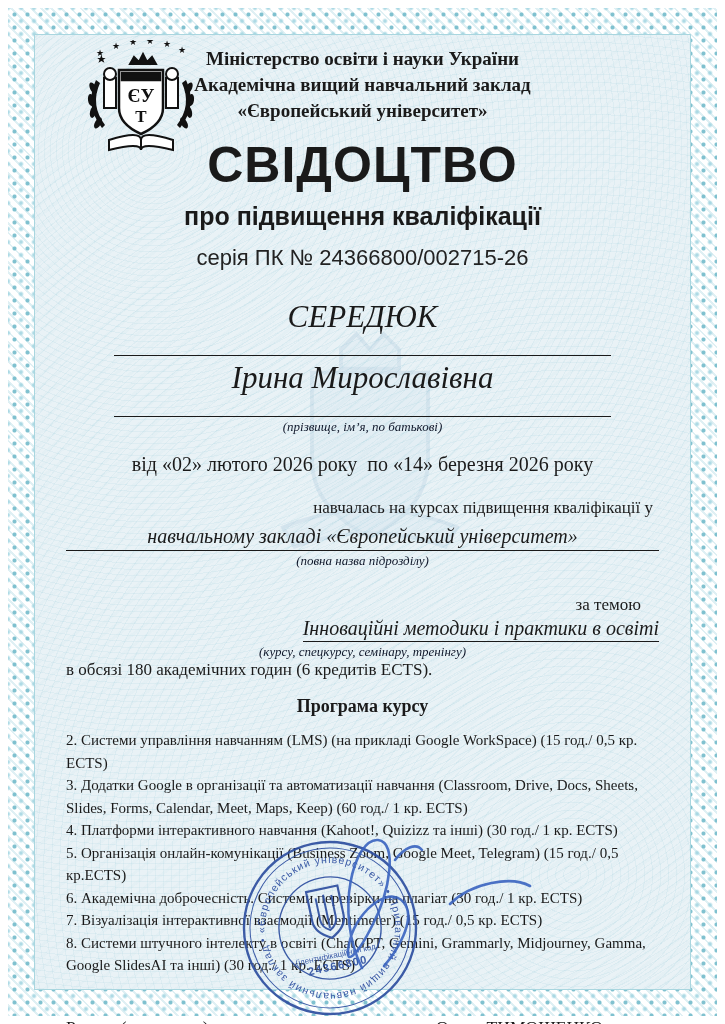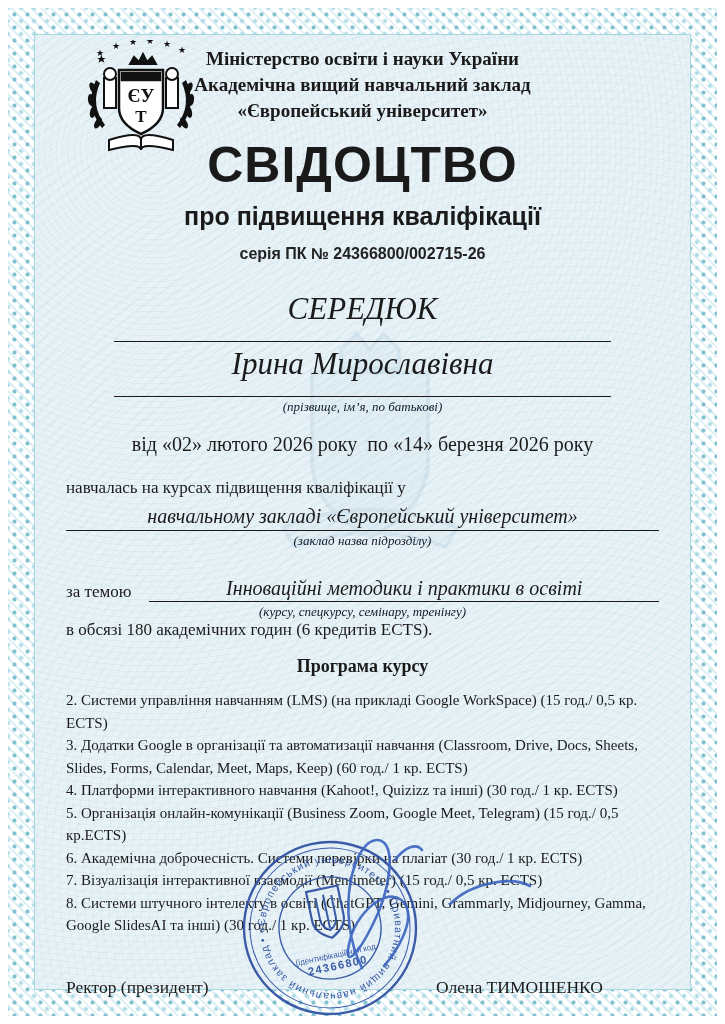--- a/index.html
+++ b/index.html
@@ -42,36 +42,36 @@
     font-family:"Liberation Sans", sans-serif;
     font-weight:bold;font-size:50px;letter-spacing:1px;
     text-align:center;margin-top:14px;line-height:54px;
   }
   .sub-title{
     font-family:"Liberation Sans", sans-serif;
     font-weight:bold;font-size:25px;text-align:center;margin-top:10px;
   }
   .series{
     font-family:"Liberation Sans", sans-serif;
-    font-size:16px;text-align:center;margin-top:14px;color:#222;font-weight:bold;
+    font-size:22px;text-align:center;margin-top:14px;color:#222;
   }
   .name-block{margin:26px 48px 0 48px;}
   .name-line{
     border-bottom:1.6px solid #1a1a1a;
     text-align:center;
     font-style:italic;font-size:31px;line-height:40px;
-    padding-bottom:12px;
+    padding-bottom:18px;
   }
   .name-line.second{font-size:31px;margin-top:2px;}
   .small-caption{
     font-style:italic;font-size:13px;color:#0f172a;
     text-align:center;margin-top:2px;
   }
   .period{font-size:20px;text-align:center;margin-top:18px;}
-  .field-row{display:flex;align-items:flex-end;margin-top:22px;font-size:17px;}
+  .field-row{display:flex;align-items:flex-end;margin-top:22px;font-size:17px;flex-direction:column;}
   .field-row .label{white-space:nowrap;padding-right:6px;}
   .field-row .value{
     flex:1;border-bottom:1.6px solid #1a1a1a;
     text-align:center;font-style:italic;font-size:20px;line-height:26px;
   }
   .full-line-value{
     border-bottom:1.6px solid #1a1a1a;
     text-align:center;font-style:italic;font-size:20px;line-height:28px;
     margin-top:4px;
   }
@@ -160,21 +160,21 @@
       <div class="name-line second">Ірина Мирославівна</div>
       <div class="small-caption">(прізвище, ім’я, по батькові)</div>
     </div>
 
     <div class="period">від «02» лютого 2026 року&nbsp; по «14» березня 2026 року</div>
 
     <div class="field-row">
       <span class="label">навчалась на курсах підвищення кваліфікації у</span>
     </div>
     <div class="full-line-value">навчальному закладі «Європейський університет»</div>
-    <div class="small-caption">(заклад назва підрозділу)</div>
+    <div class="small-caption">(повна назва підрозділу)</div>
 
     <div class="field-row" style="margin-top:26px;">
       <span class="label" style="padding-right:18px;">за темою</span>
       <span class="value">Інноваційні методики і практики в освіті</span>
     </div>
     <div class="small-caption">(курсу, спецкурсу, семінару, тренінгу)</div>
 
     <div class="volume-line">в обсязі 180 академічних годин (6 кредитів ECTS).</div>
 
     <div class="program-heading">Програма курсу</div>

